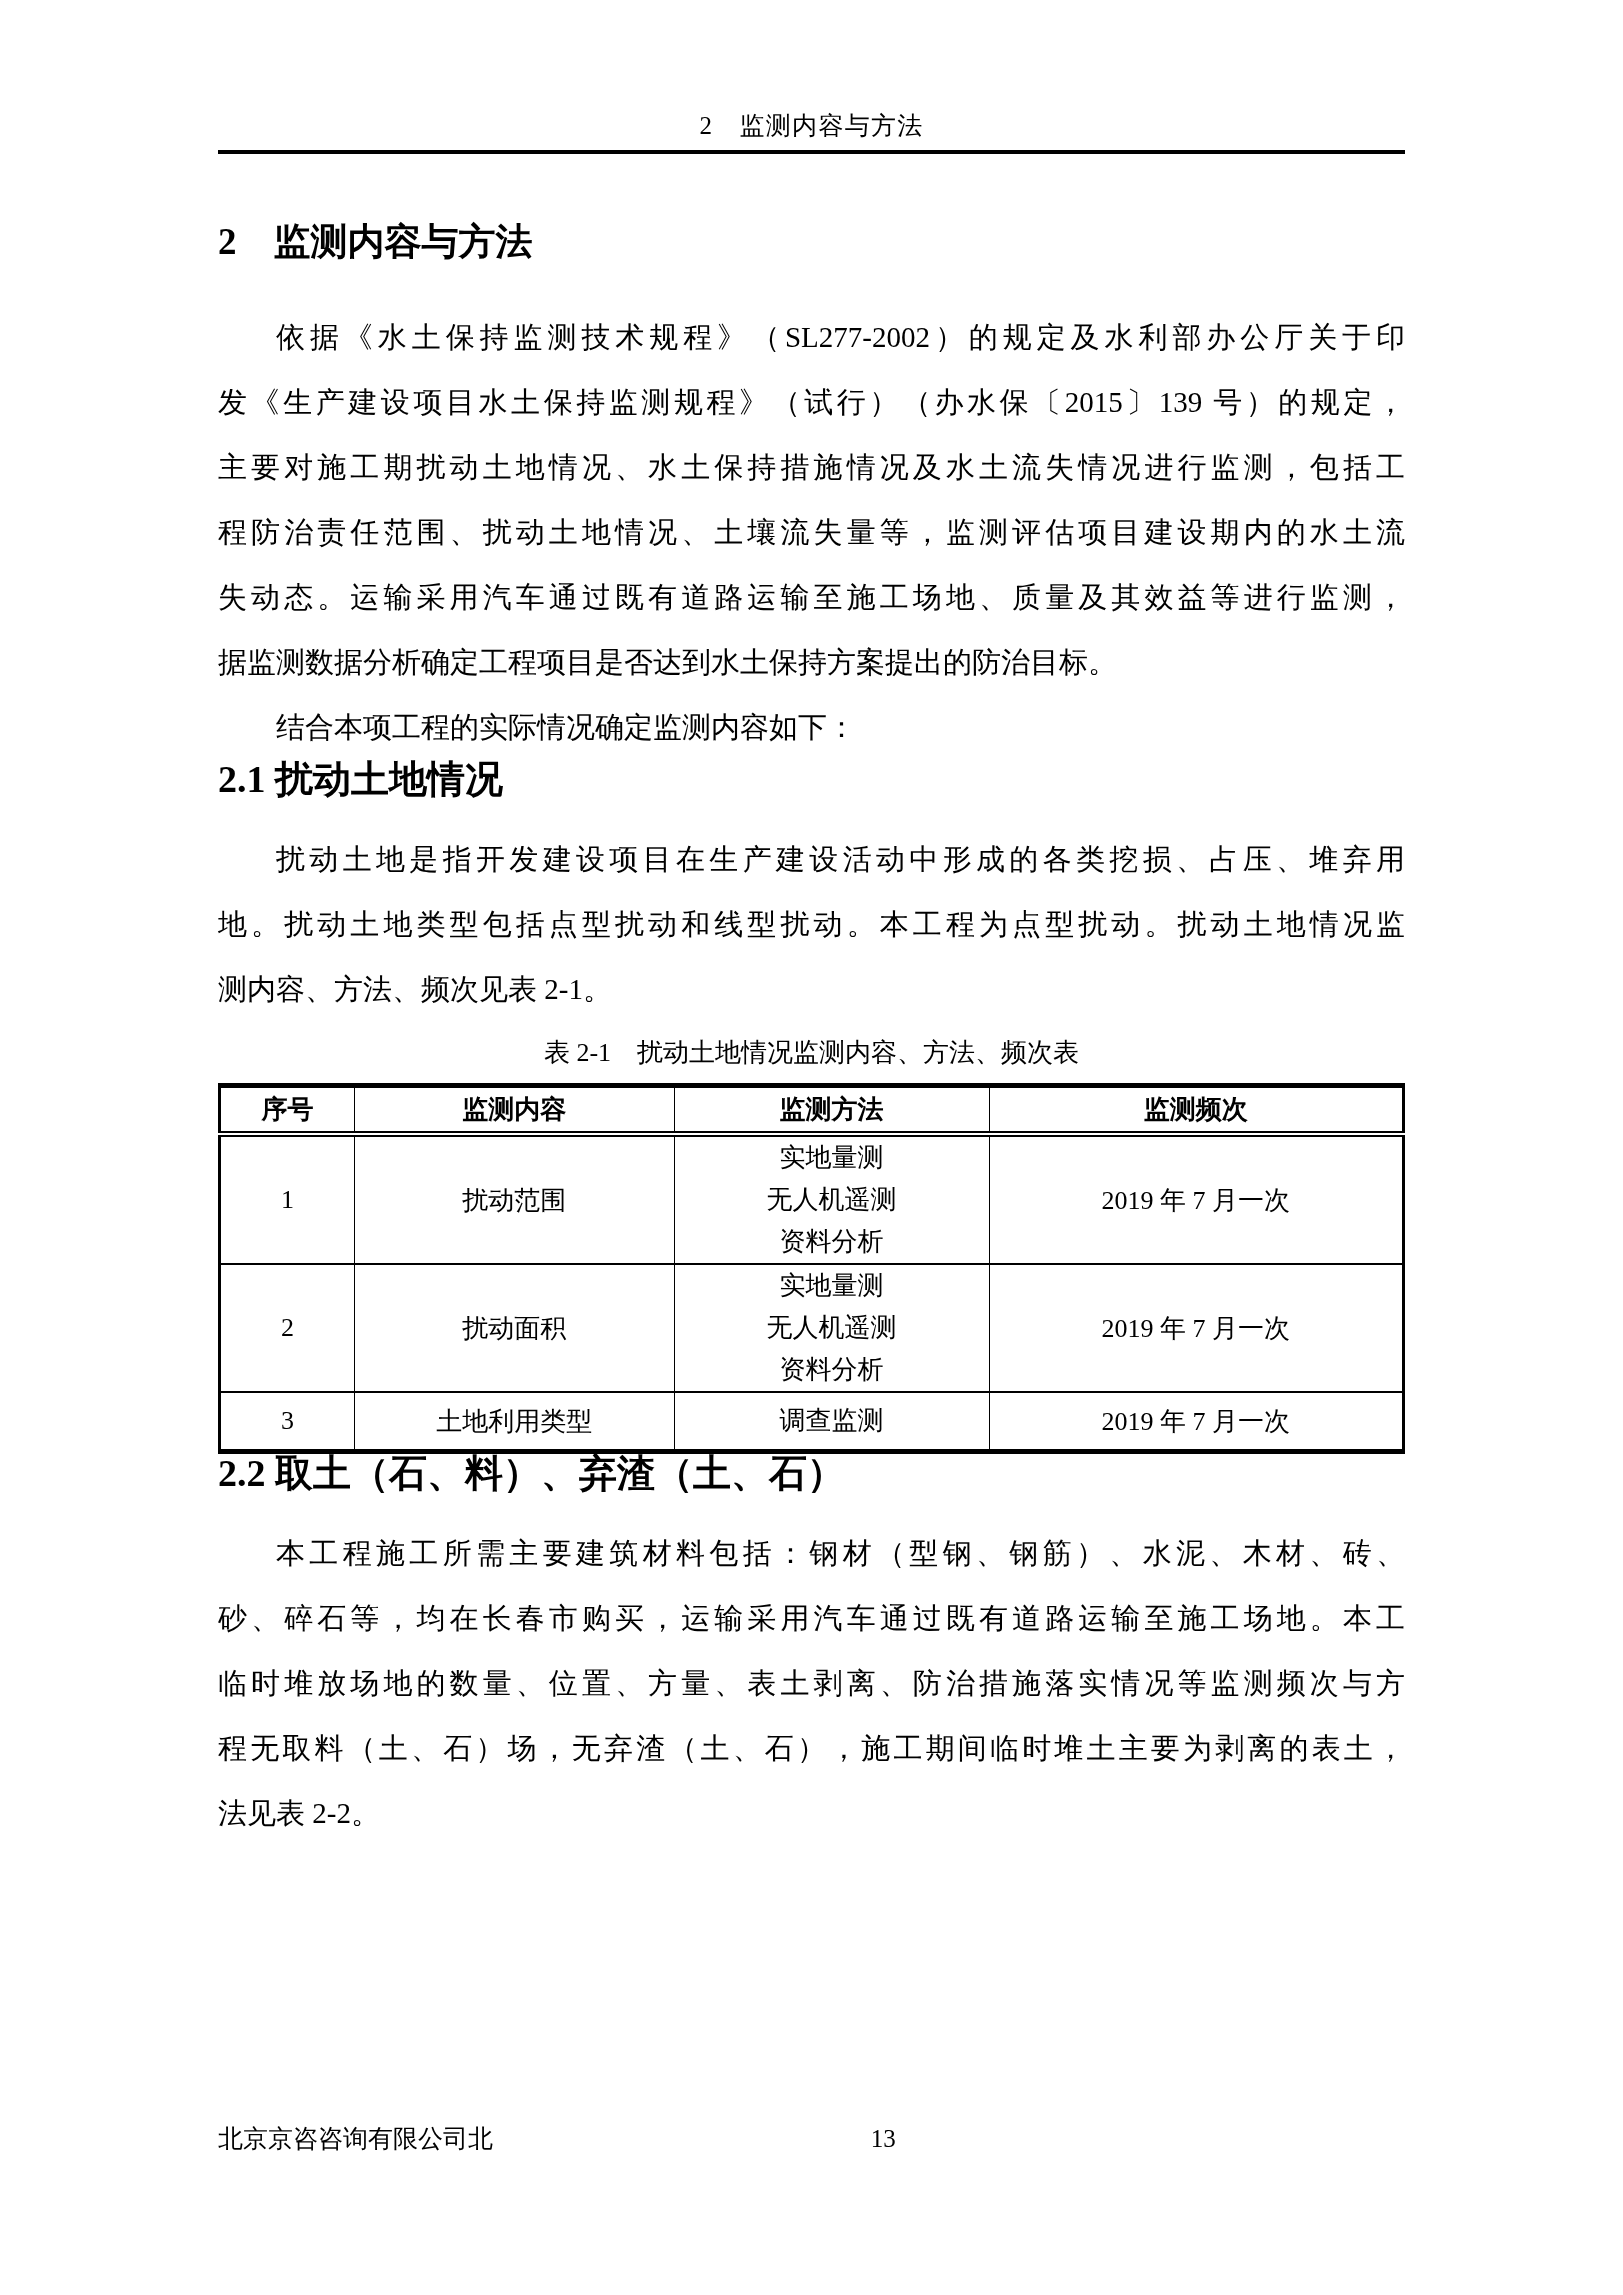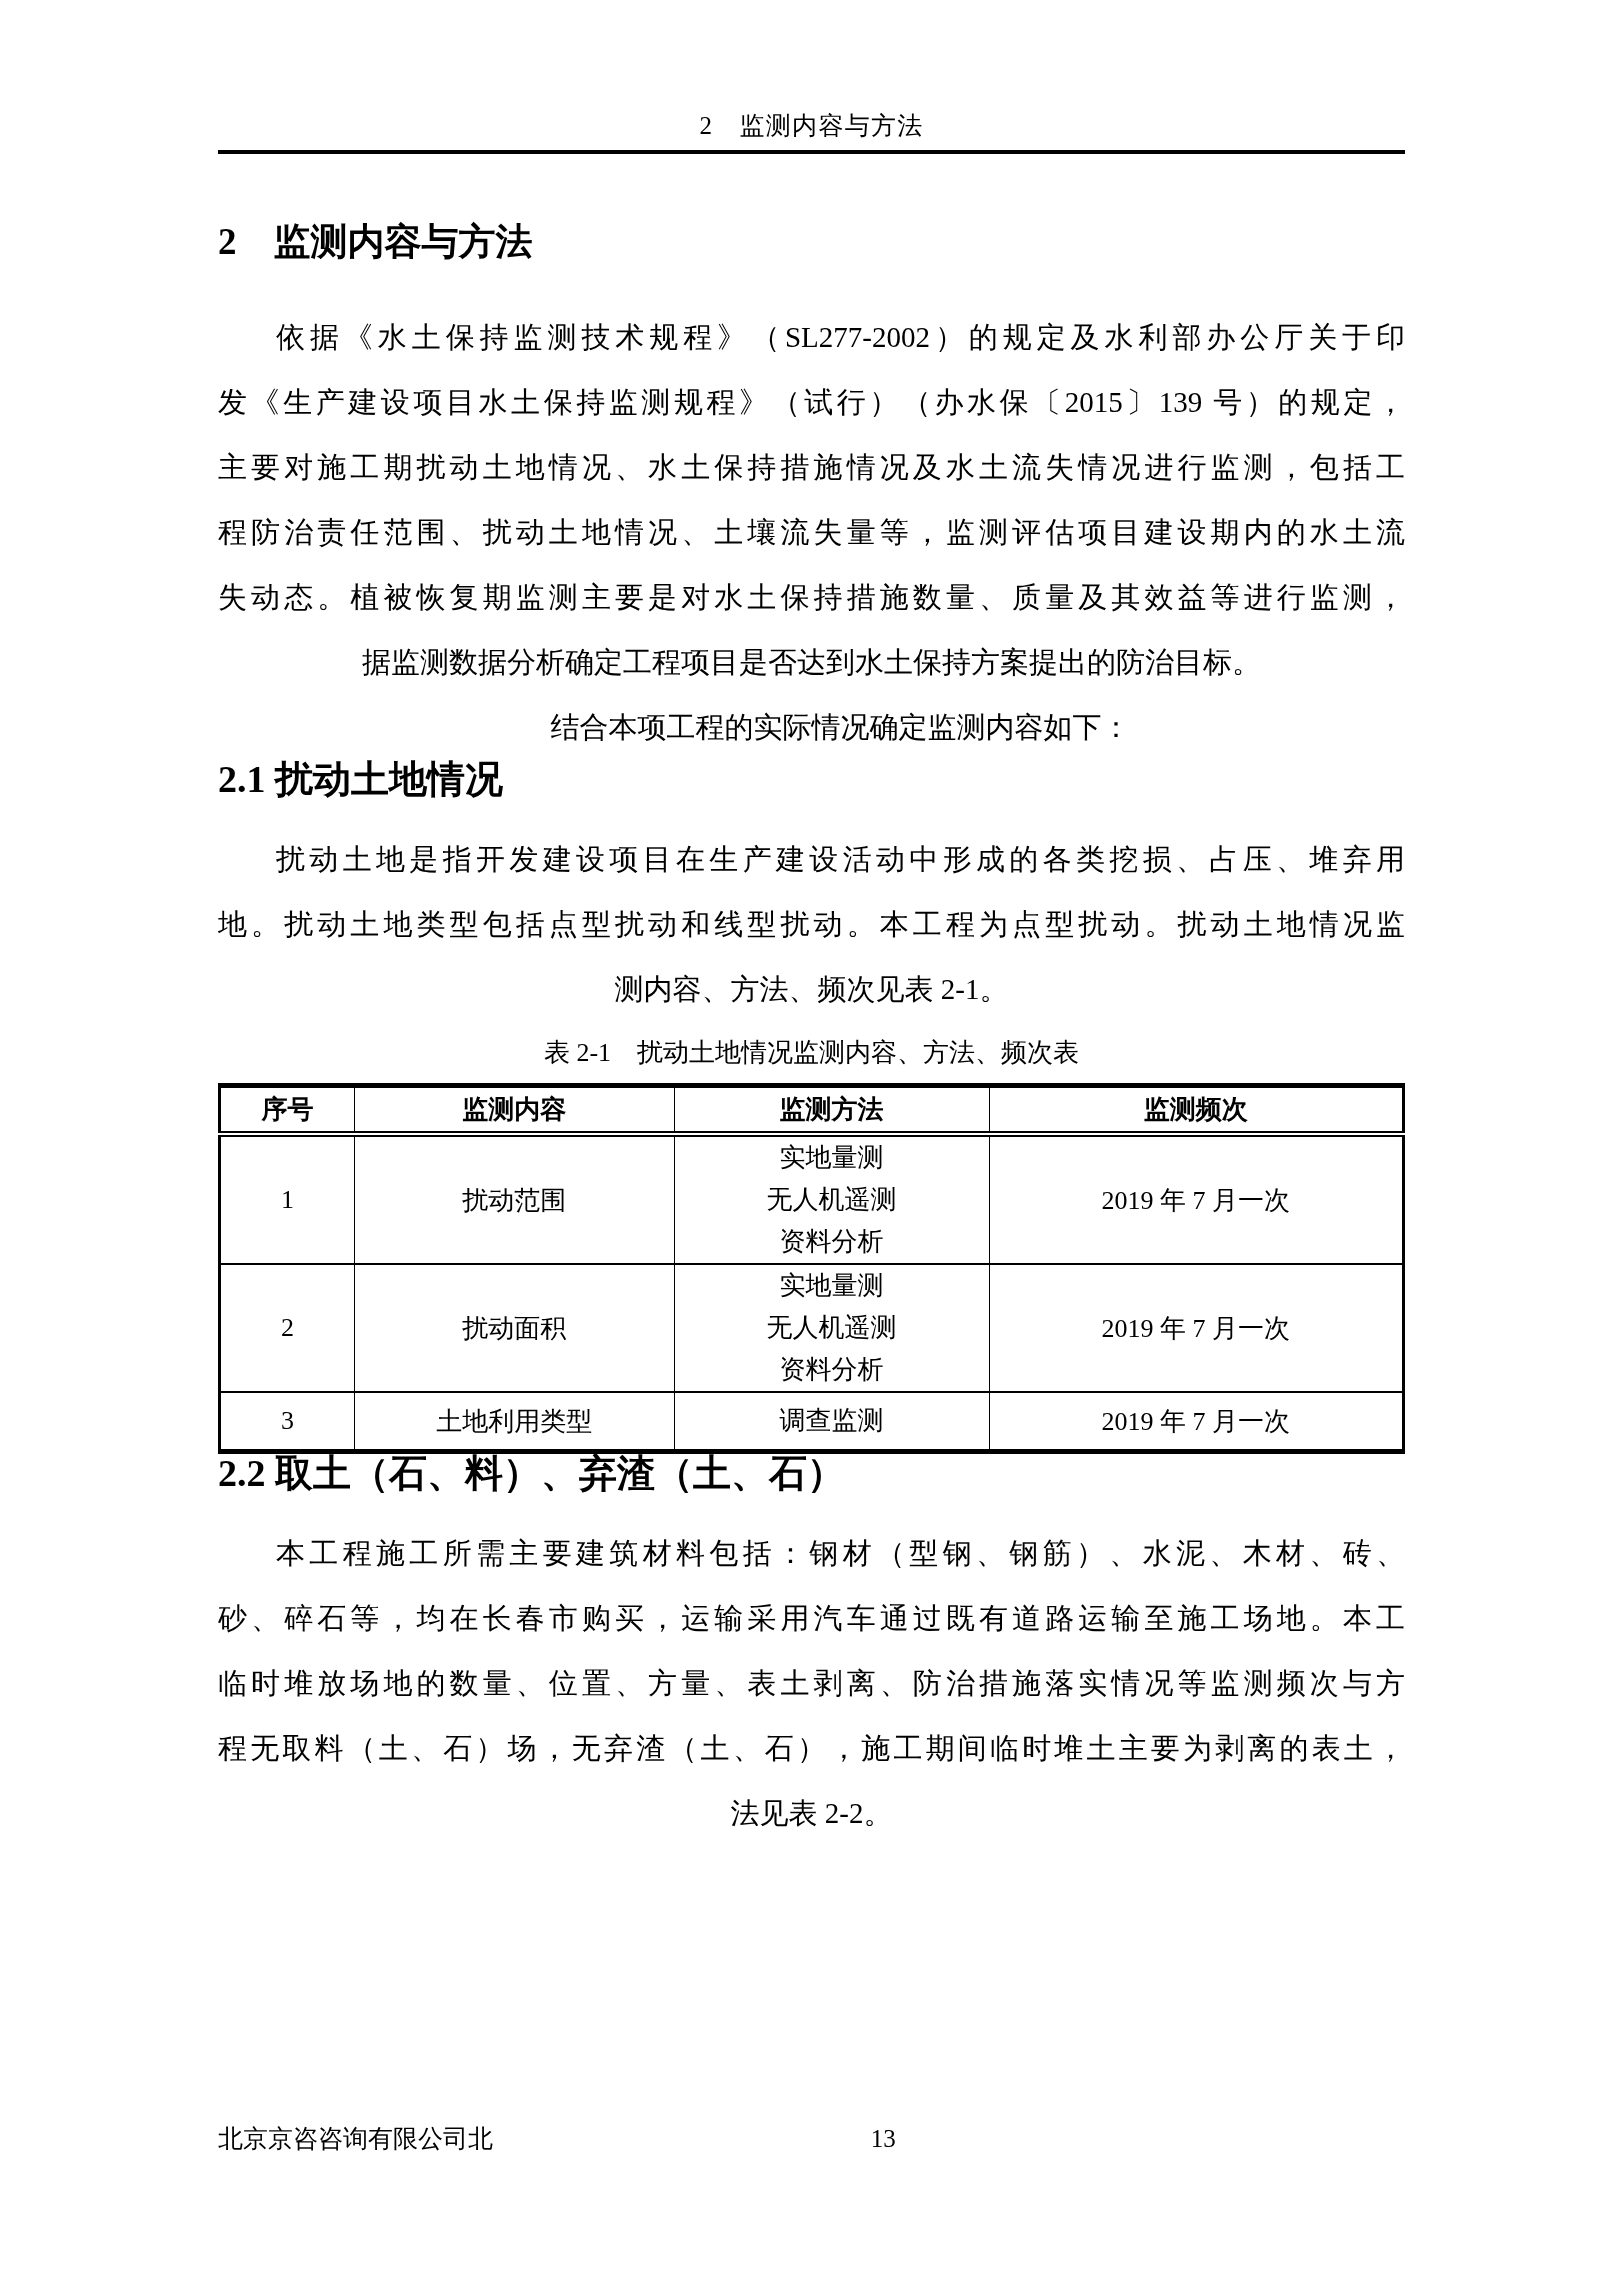--- a/index.html
+++ b/index.html
@@ -30,21 +30,20 @@
     margin:52px 0 0 0;
     font-size:37px;
     line-height:72px;
     font-weight:700;
   }
   .para{margin:0;}
   .line{
     font-size:29px;
     line-height:65px;
     white-space:normal;
-    text-align:center;
   }
   .jline{
     text-align:justify;
     text-align-last:justify;
     text-justify:inter-character;
   }
   .indent{text-indent:58px;}
   .mt-intro{margin-top:27.5px;}
   .mt-body{margin-top:29px;}
   h2.sec{
@@ -122,21 +121,21 @@
 
   <div class="content">
 
     <h1 class="doc-title">2　监测内容与方法</h1>
 
     <div class="para mt-intro">
       <div class="line jline indent">依据《水土保持监测技术规程》（SL277-2002）的规定及水利部办公厅关于印</div>
       <div class="line jline">发《生产建设项目水土保持监测规程》（试行）（办水保〔2015〕139 号）的规定，</div>
       <div class="line jline">主要对施工期扰动土地情况、水土保持措施情况及水土流失情况进行监测，包括工</div>
       <div class="line jline">程防治责任范围、扰动土地情况、土壤流失量等，监测评估项目建设期内的水土流</div>
-      <div class="line jline">失动态。植被恢复期监测主要是对水土保持措施数量、质量及其效益等进行监测，</div>
+      <div class="line jline">失动态。运输采用汽车通过既有道路运输至施工场地、质量及其效益等进行监测，</div>
       <div class="line">据监测数据分析确定工程项目是否达到水土保持方案提出的防治目标。</div>
     </div>
 
     <div class="para">
       <div class="line indent">结合本项工程的实际情况确定监测内容如下：</div>
     </div>
 
     <h2 class="sec h2-1">2.1 扰动土地情况</h2>
 
     <div class="para mt-body">

